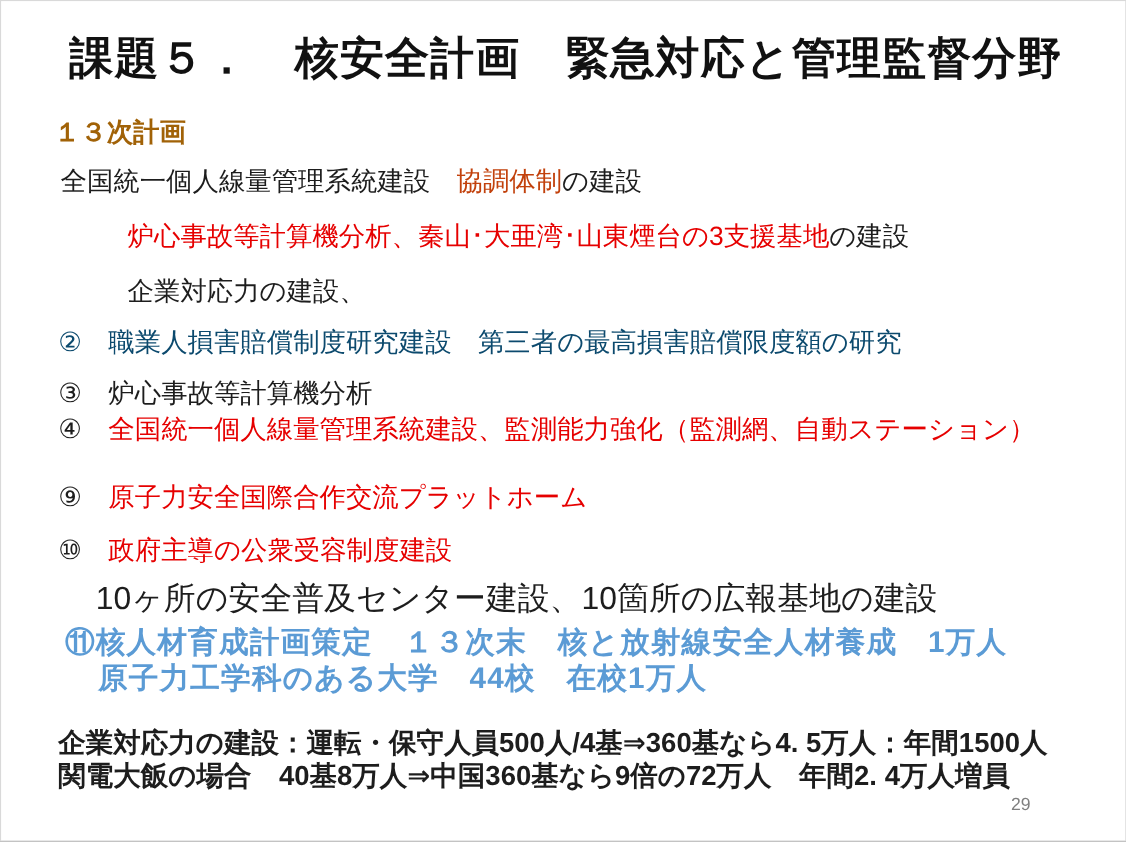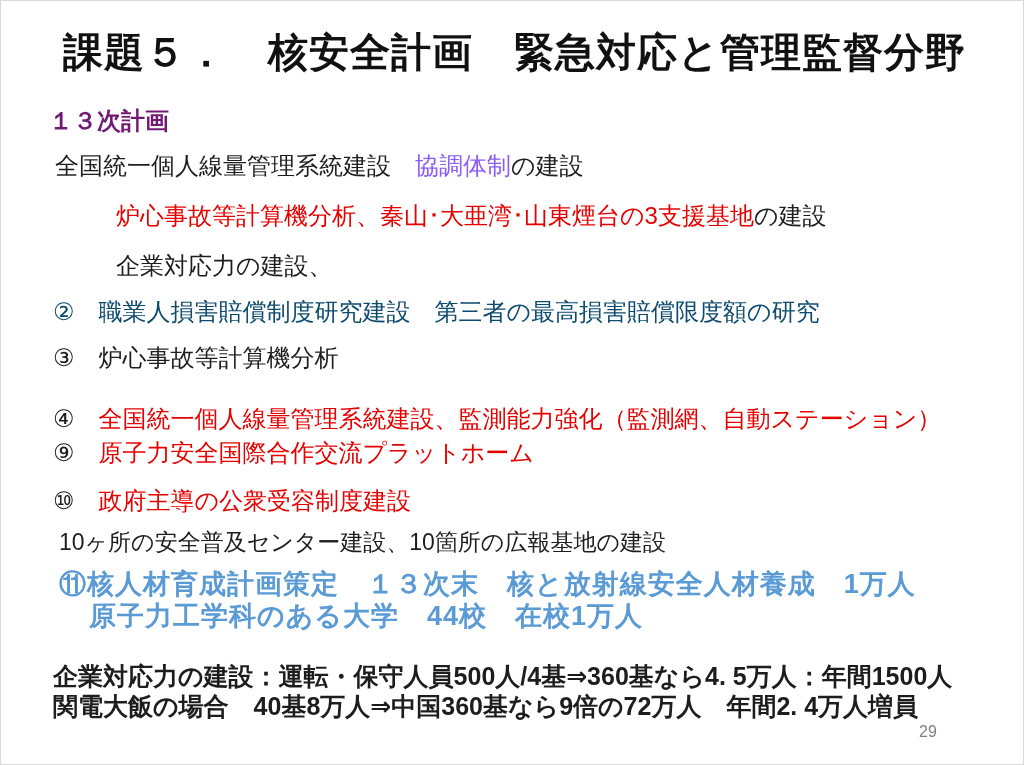--- a/index.html
+++ b/index.html
@@ -35,44 +35,44 @@
     line-height: 1.15;
     color: #1d1d1d;
   }
   
   .line-1  { left: 48px;  top: 106px; font-weight: bold; }
   .line-2  { left: 54px;  top: 151px; }
   .line-3  { left: 115px; top: 201px; }
   .line-4  { left: 115px; top: 251px; }
   .line-5  { left: 52px;  top: 297px; }
   .line-6  { left: 52px;  top: 343px; }
-  .line-7  { left: 52px;  top: 404px; text-align: right; }
+  .line-7  { left: 52px;  top: 376px; text-align: right; }
   .line-8  { left: 52px;  top: 438px; }
   .line-9  { left: 52px;  top: 486px; }
-  .line-10 { left: 58px;  top: 528px; font-size: 23px; }
+  .line-10 { left: 86px;  top: 528px; font-size: 29px; }
   .line-11 { left: 58px;  top: 568px; font-size: 27px; font-weight: bold; letter-spacing: 1px; }
   .line-12 { left: 88px;  top: 600px; font-size: 27px; font-weight: bold; letter-spacing: 1px; }
   .line-13 { left: 52px;  top: 661px; font-size: 25px; font-weight: bold; }
   .line-14 { left: 52px;  top: 691px; font-size: 25px; font-weight: bold; }
   .page-number {
     position: absolute;
     left: 918px;
     top: 722px;
     font-size: 16px;
   }
 </style>
 </head>
 <body>
 
 <div class="slide">
   <div class="slide-title">課題５．　核安全計画　緊急対応と管理監督分野</div>
 
   <div id="body-lines">
-      <div class="line line-1"><span style="color: #701a75;">１３次計画</span></div>
-      <div class="line line-2"><span style="color: rgb(29, 29, 29);">全国統一個人線量管理系統建設　</span><span style="color: #8b5cf6; text-align: right;">協調体制</span><span style="color: rgb(29, 29, 29);">の建設</span></div>
+      <div class="line line-1"><span style="color: #a16207;">１３次計画</span></div>
+      <div class="line line-2"><span style="color: rgb(29, 29, 29);">全国統一個人線量管理系統建設　</span><span style="color: #c2410c; text-align: right;">協調体制</span><span style="color: rgb(29, 29, 29);">の建設</span></div>
       <div class="line line-3"><span style="color: rgb(230, 0, 0);">炉心事故等計算機分析、秦山･大亜湾･山東煙台の3支援基地</span><span style="color: rgb(29, 29, 29);">の建設</span></div>
       <div class="line line-4"><span style="color: rgb(29, 29, 29);">企業対応力の建設、</span></div>
       <div class="line line-5"><span style="color: #0c4a6e;">②　職業人損害賠償制度研究建設　第三者の最高損害賠償限度額の研究</span></div>
       <div class="line line-6"><span style="color: rgb(29, 29, 29);">③　炉心事故等計算機分析</span></div>
       <div class="line line-7"><span style="color: rgb(29, 29, 29);">④　</span><span style="color: rgb(230, 0, 0);">全国統一個人線量管理系統建設、監測能力強化（監測網、自動ステーション）</span></div>
       <div class="line line-8"><span style="color: rgb(29, 29, 29);">⑨　</span><span style="color: rgb(230, 0, 0);">原子力安全国際合作交流プラットホーム</span></div>
       <div class="line line-9"><span style="color: rgb(29, 29, 29);">⑩　</span><span style="color: rgb(230, 0, 0);">政府主導の公衆受容制度建設</span></div>
       <div class="line line-10"><span style="color: rgb(29, 29, 29);">10ヶ所の安全普及センター建設、10箇所の広報基地の建設</span></div>
       <div class="line line-11"><span style="color: rgb(91, 155, 213);">⑪核人材育成計画策定　１３次末　核と放射線安全人材養成　1万人</span></div>
       <div class="line line-12"><span style="color: rgb(91, 155, 213);">原子力工学科のある大学　44校　在校1万人</span></div>

